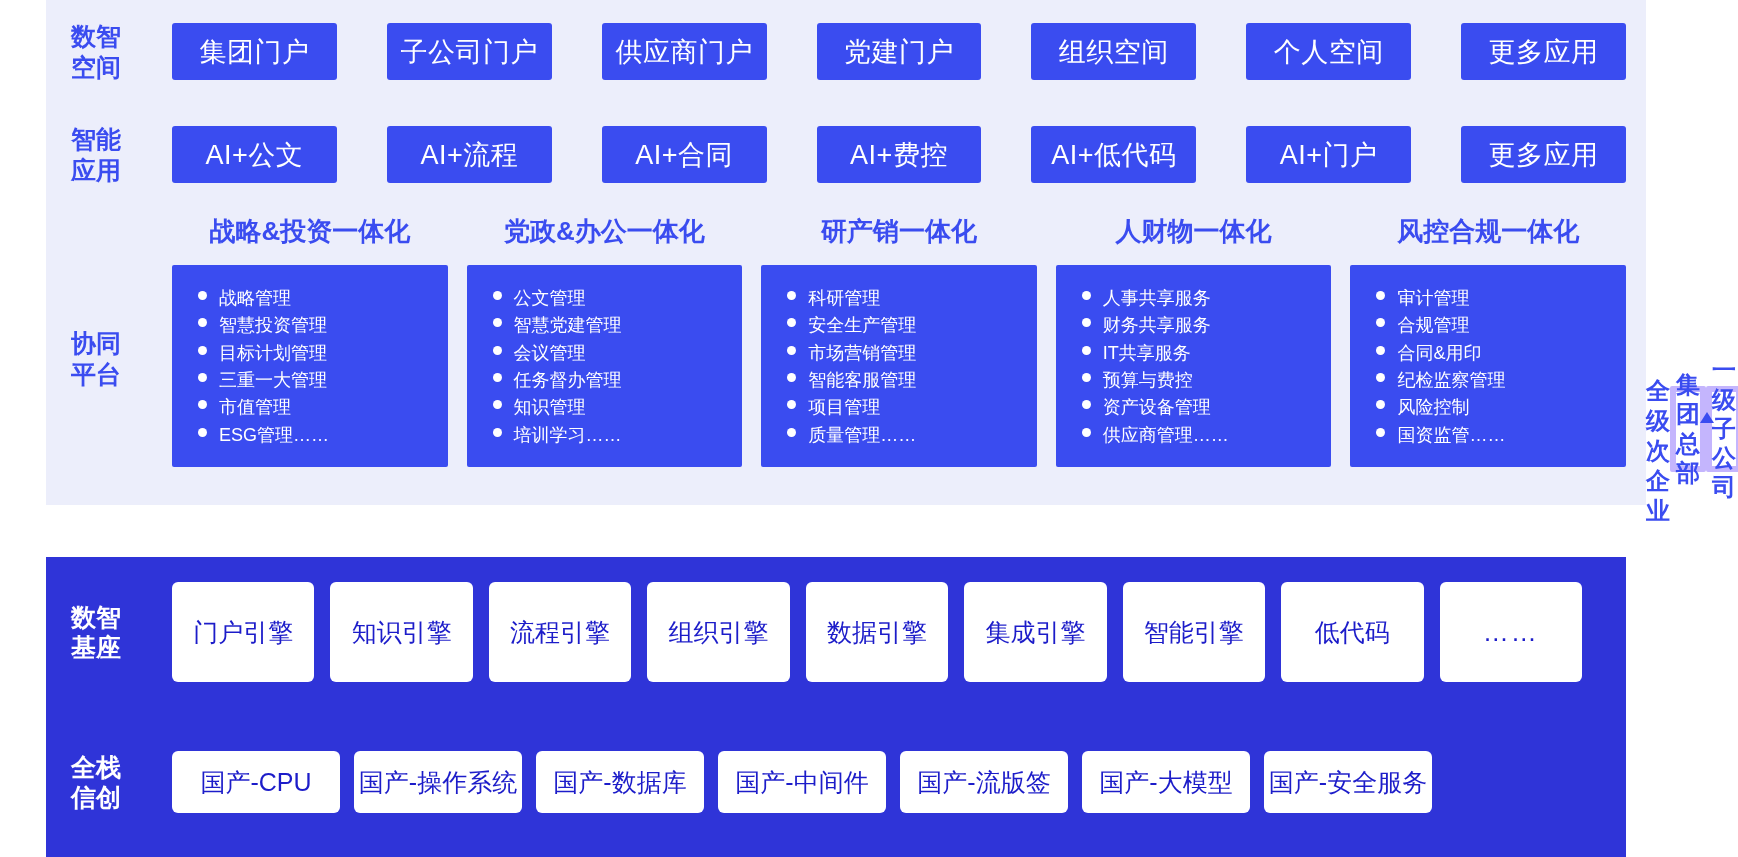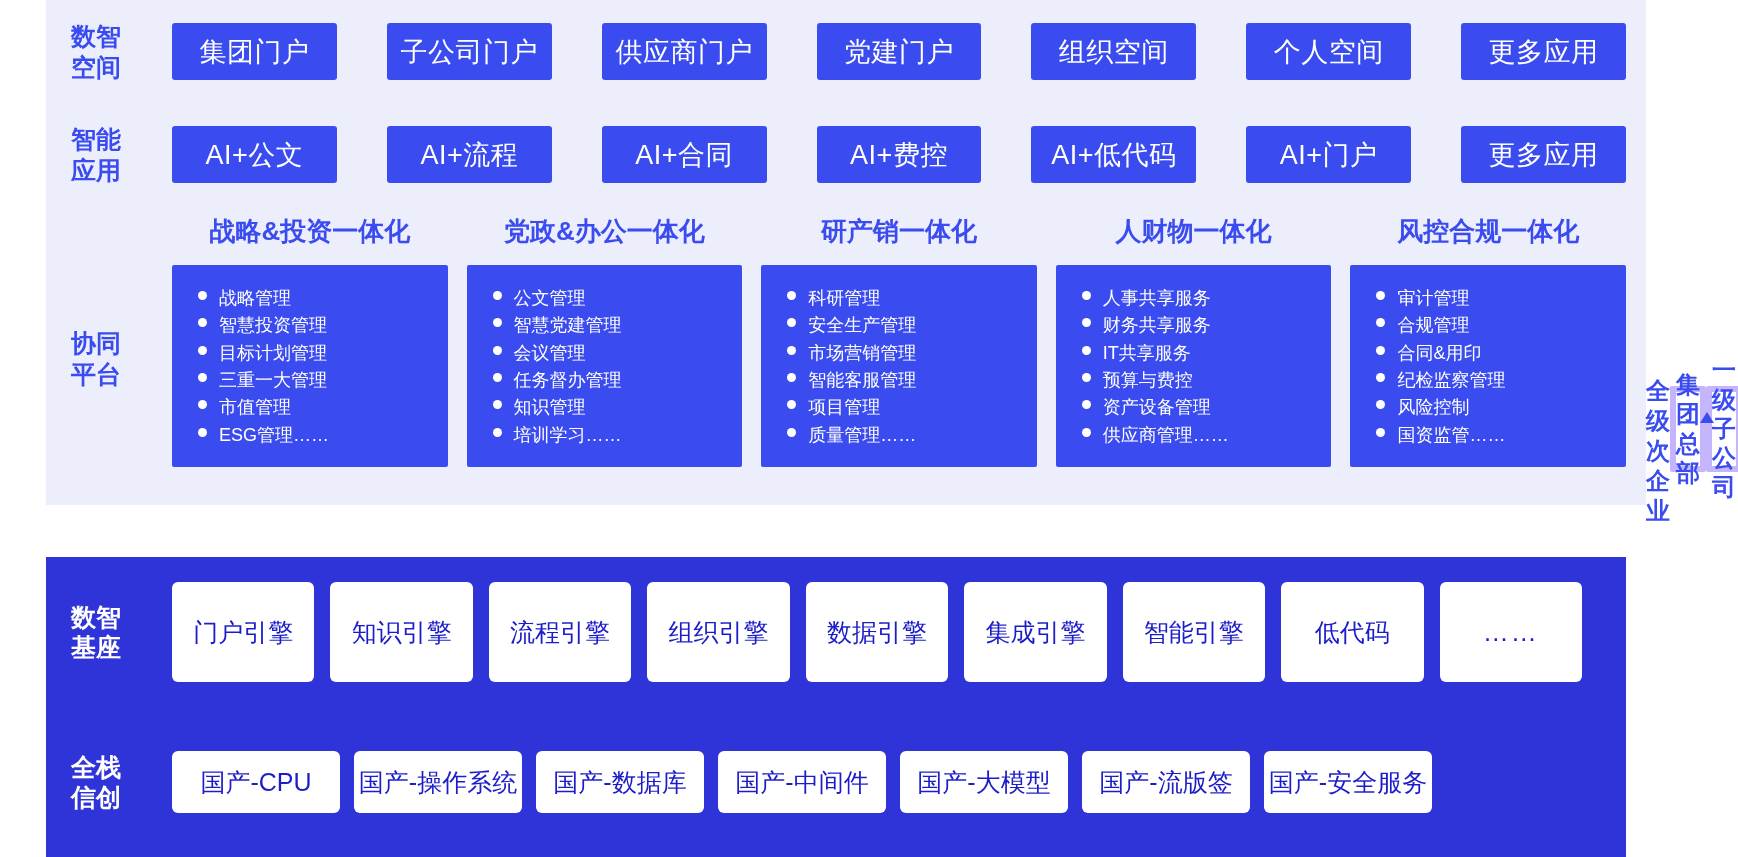--- a/index.html
+++ b/index.html
@@ -455,22 +455,22 @@
       </div>
 
       <div class="band band-deep stack2">
         <div class="row-label on-blue">全栈
 信创</div>
         <div class="whiteboxes">
           <div class="wbox">国产-CPU</div>
           <div class="wbox">国产-操作系统</div>
           <div class="wbox">国产-数据库</div>
           <div class="wbox">国产-中间件</div>
+          <div class="wbox">国产-流版签</div>
           <div class="wbox">国产-大模型</div>
-          <div class="wbox">国产-流版签</div>
           <div class="wbox">国产-安全服务</div>
         </div>
       </div>
 
     </div>
   </div>
 
   <div id="rightcol">
     <div class="right-title">全级次
 企业</div>

